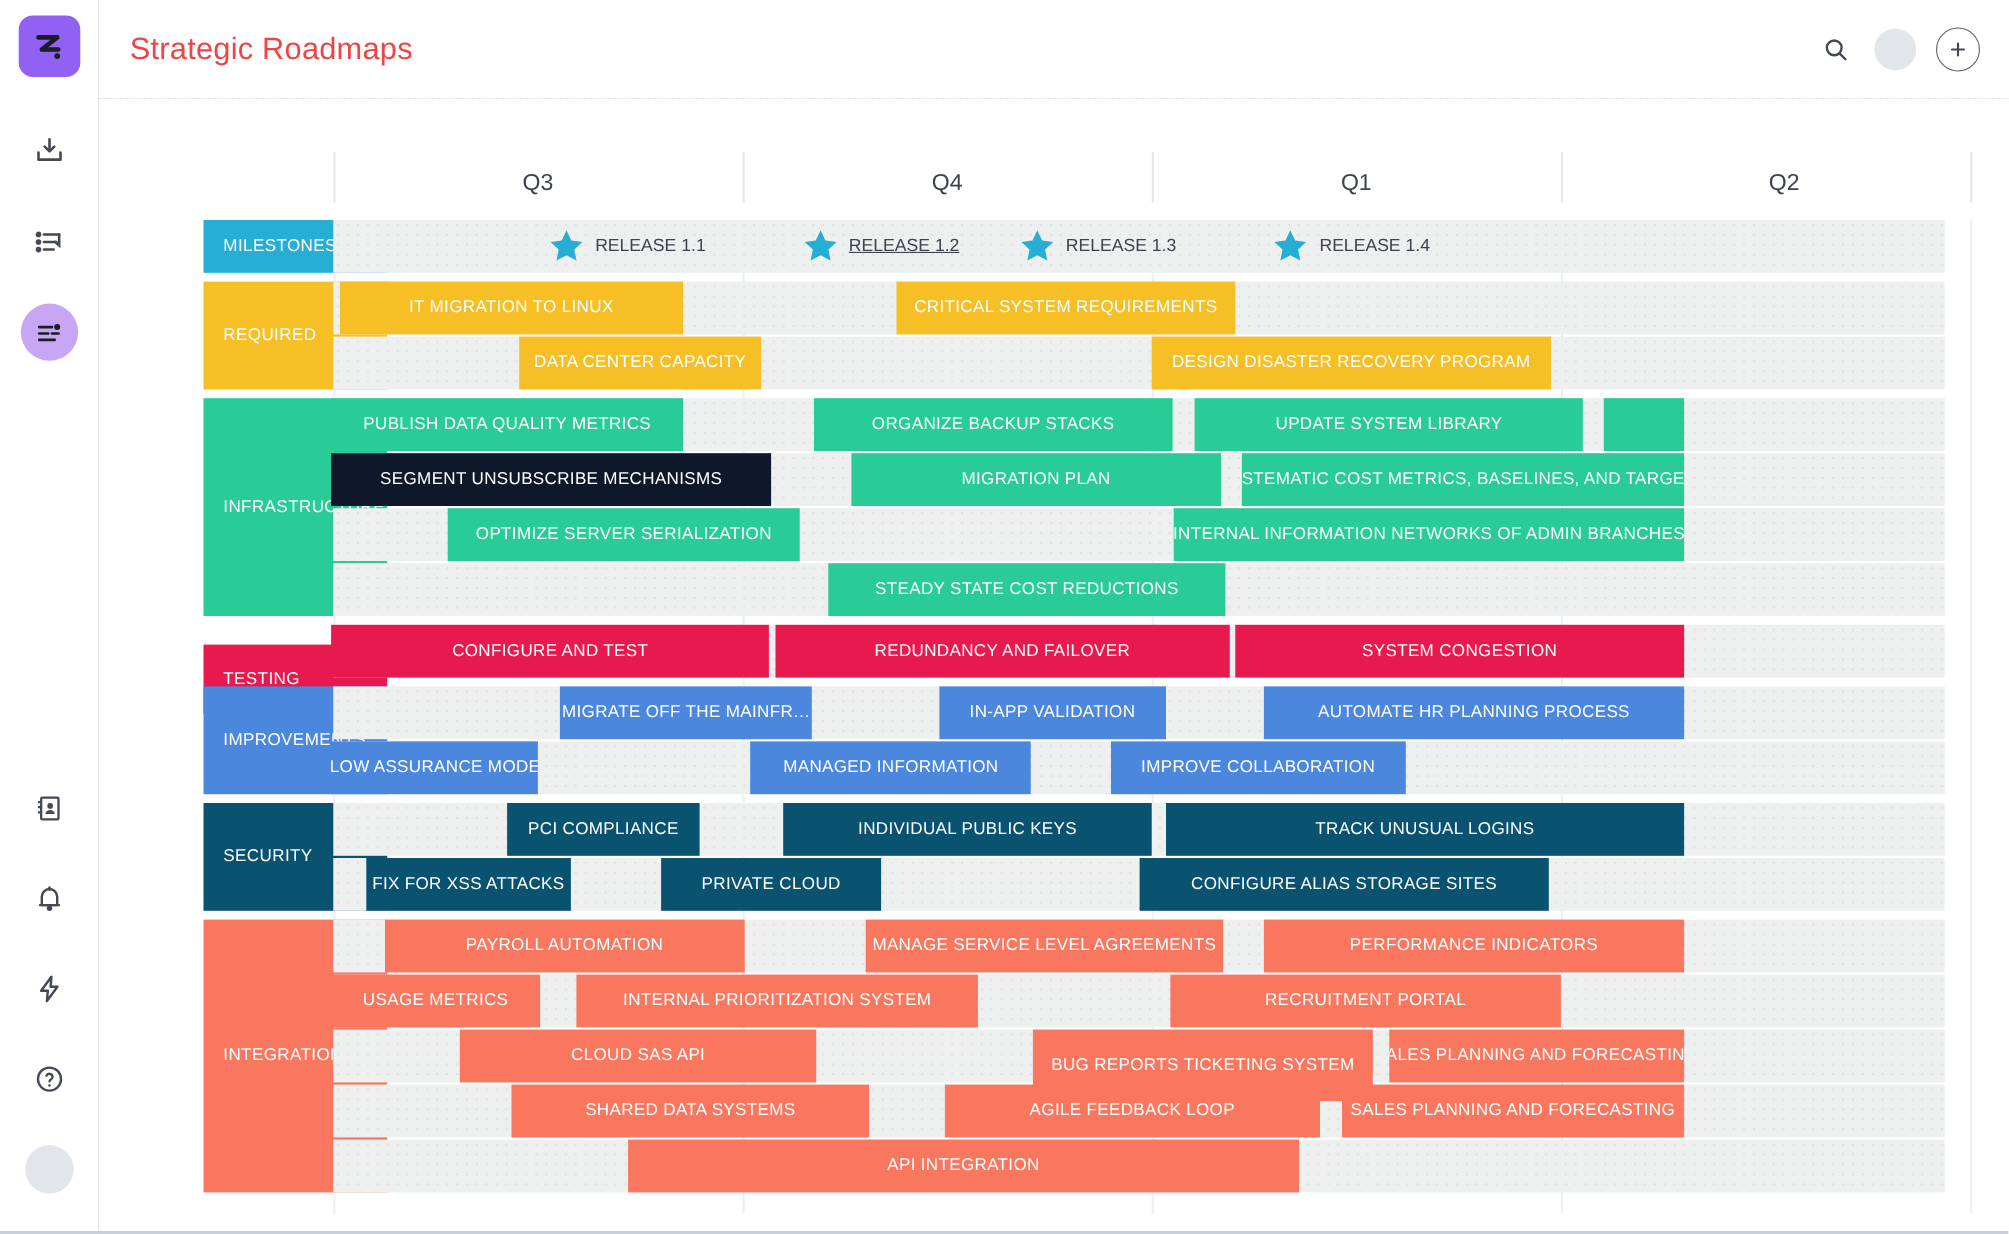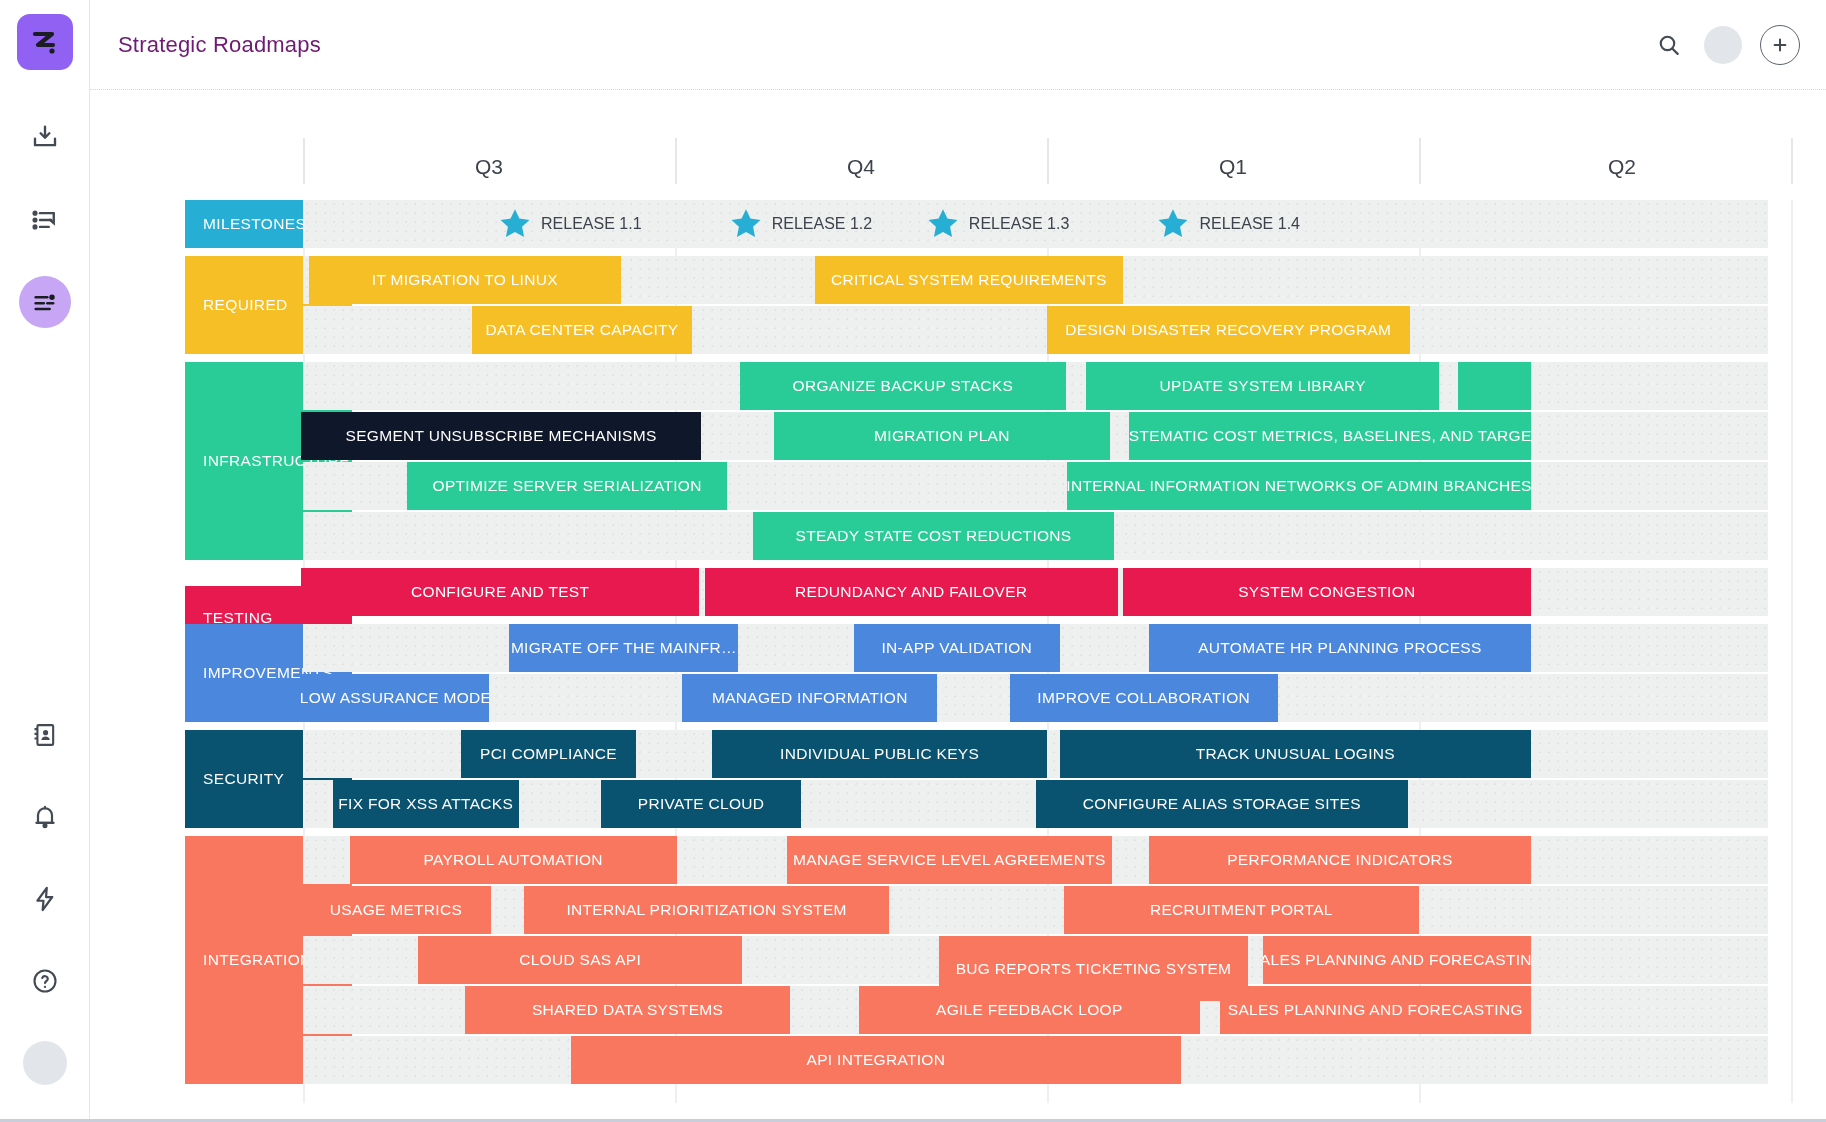--- a/index.html
+++ b/index.html
@@ -66,22 +66,22 @@
   }
   .topbar {
     height: 90px;
     flex: 0 0 90px;
     display: flex;
     align-items: center;
     border-bottom: 1px dotted #d6dae0;
     padding: 0 26px 0 28px;
   }
   .page-title {
-    font-size: 22px;
-    color: #701a75;
+    font-size: 28px;
+    color: #ef4444;
     font-weight: 400;
     letter-spacing: .2px;
     text-align: center;
   }
   .topbar-spacer { flex: 1 1 auto; }
   .topbar-actions { display: flex; align-items: center; gap: 18px; }
   .icon-btn {
     width: 34px; height: 34px;
     display: flex; align-items: center; justify-content: center;
     color: #434a54;
@@ -304,21 +304,21 @@
           <div class="cat-block" style="top: 0px; height: 48px; background: rgb(39, 174, 212);">
             <span>MILESTONES</span>
           </div>
           <div class="row-track" style="left: 213px; top: 0px; width: 1465px; height: 48px;"></div>
           <div class="milestone" style="left: 408.04px; top: 0px; height: 48px;">
             <svg class="star" viewBox="0 0 24 24">
               <path d="M12 1.6l3.1 6.6 7.1.9-5.2 4.9 1.4 7.1L12 17.6 5.6 21.1 7 14l-5.2-4.9 7.1-.9z" fill="#27aed4"></path>
             </svg>
             <span>RELEASE 1.1</span>
           </div>
-          <div class="milestone" style="left: 638.68px; top: 0px; height: 48px;">
+          <div class="milestone" style="left: 638.68px; top: 0px; height: 48px; text-decoration: underline;">
             <svg class="star" viewBox="0 0 24 24">
               <path d="M12 1.6l3.1 6.6 7.1.9-5.2 4.9 1.4 7.1L12 17.6 5.6 21.1 7 14l-5.2-4.9 7.1-.9z" fill="#27aed4"></path>
             </svg>
             <span>RELEASE 1.2</span>
           </div>
           <div class="milestone" style="left: 835.84px; top: 0px; height: 48px;">
             <svg class="star" viewBox="0 0 24 24">
               <path d="M12 1.6l3.1 6.6 7.1.9-5.2 4.9 1.4 7.1L12 17.6 5.6 21.1 7 14l-5.2-4.9 7.1-.9z" fill="#27aed4"></path>
             </svg>
             <span>RELEASE 1.3</span>
@@ -338,20 +338,21 @@
           <div class="bar" style="left: 724.5px; top: 56px; width: 308.76px; height: 48px; background: rgb(247, 191, 38);">CRITICAL SYSTEM REQUIREMENTS</div>
           <div class="bar" style="left: 382.26px; top: 106px; width: 219.48px; height: 48px; background: rgb(247, 191, 38);">DATA CENTER CAPACITY</div>
           <div class="bar" style="left: 957px; top: 106px; width: 362.7px; height: 48px; background: rgb(247, 191, 38);">DESIGN DISASTER RECOVERY PROGRAM</div>
           <div class="cat-block" style="top: 162px; height: 198px; background: rgb(41, 204, 150);">
             <span>INFRASTRUCTURE</span>
           </div>
           <div class="row-track" style="left: 213px; top: 162px; width: 1465px; height: 48px;"></div>
           <div class="row-track" style="left: 213px; top: 212px; width: 1465px; height: 48px;"></div>
           <div class="row-track" style="left: 213px; top: 262px; width: 1465px; height: 48px;"></div>
           <div class="row-track" style="left: 213px; top: 312px; width: 1465px; height: 48px;"></div>
+          <div class="bar" style="left: 211.14px; top: 162px; width: 319.92px; height: 48px; background: rgb(41, 204, 150);">PUBLISH DATA QUALITY METRICS</div>
           <div class="bar" style="left: 650.1px; top: 162px; width: 325.5px; height: 48px; background: rgb(41, 204, 150);">ORGANIZE BACKUP STACKS</div>
           <div class="bar" style="left: 996.06px; top: 162px; width: 353.4px; height: 48px; background: rgb(41, 204, 150);">UPDATE SYSTEM LIBRARY</div>
           <div class="bar" style="left: 1368.06px; top: 162px; width: 72.54px; height: 48px; background: rgb(41, 204, 150);"></div>
           <div class="bar" style="left: 211.14px; top: 212px; width: 399.9px; height: 48px; background: #0f172a;">SEGMENT UNSUBSCRIBE MECHANISMS</div>
           <div class="bar" style="left: 683.58px; top: 212px; width: 336.66px; height: 48px; background: rgb(41, 204, 150);">MIGRATION PLAN</div>
           <div class="bar" style="left: 1038.84px; top: 212px; width: 401.76px; height: 48px; background: rgb(41, 204, 150);">SYSTEMATIC COST METRICS, BASELINES, AND TARGETS</div>
           <div class="bar" style="left: 317.16px; top: 262px; width: 319.92px; height: 48px; background: rgb(41, 204, 150);">OPTIMIZE SERVER SERIALIZATION</div>
           <div class="bar" style="left: 977.46px; top: 262px; width: 463.14px; height: 48px; background: rgb(41, 204, 150);">INTERNAL INFORMATION NETWORKS OF ADMIN BRANCHES</div>
           <div class="bar" style="left: 663.12px; top: 312px; width: 360.84px; height: 48px; background: rgb(41, 204, 150);">STEADY STATE COST REDUCTIONS</div>
           <div class="cat-block" style="top: 386px; height: 63px; background: rgb(232, 25, 79);">

